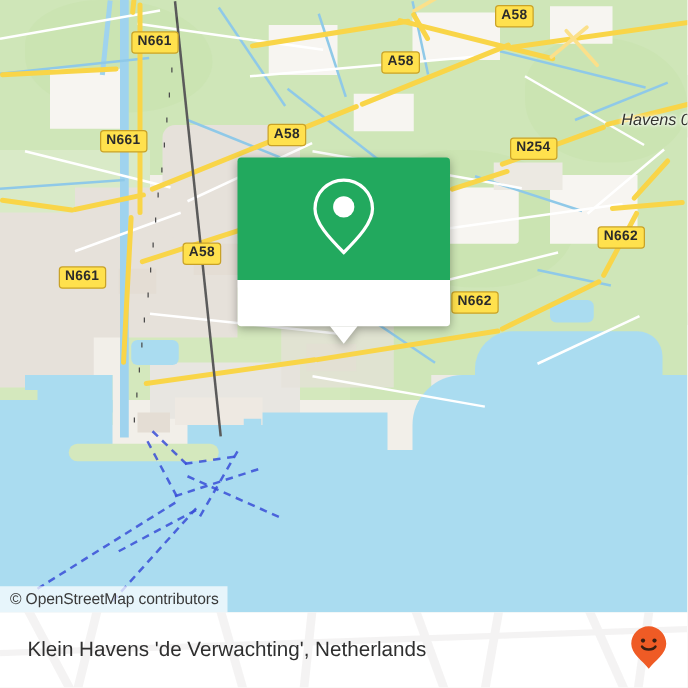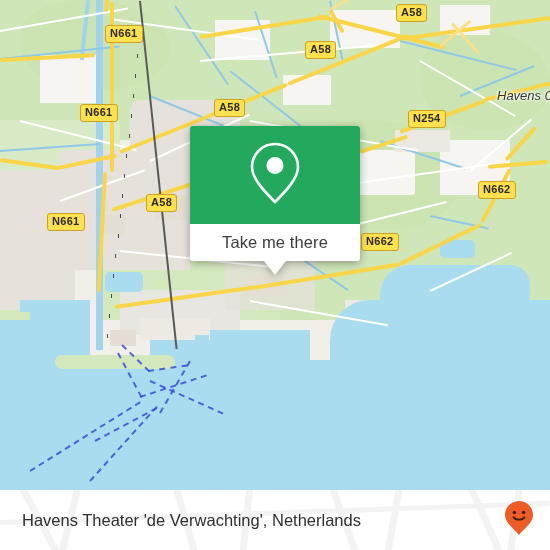--- a/index.html
+++ b/index.html
@@ -250,52 +250,52 @@
       <div class="shield" style="left:396px;top:4px;">A58</div>
       <div class="shield" style="left:408px;top:110px;">N254</div>
       <div class="shield" style="left:146px;top:194px;">A58</div>
       <div class="shield" style="left:478px;top:181px;">N662</div>
       <div class="shield" style="left:47px;top:213px;">N661</div>
       <div class="shield" style="left:361px;top:233px;">N662</div>
     </div>
 
     <div class="placelabel" style="left:497px;top:88px;">Havens 0</div>
 
+    <div id="attrib">© OpenStreetMap contributors</div>
 
     <div id="popup">
       <div id="popup-head">
         <span>
           <svg width="52" height="66" viewBox="0 0 52 66" aria-hidden="true">
             <path d="M26 4 C13.3 4 3 14.3 3 27 C3 38 14 50 26 62 C38 50 49 38 49 27 C49 14.3 38.7 4 26 4 Z" fill="none" stroke="#ffffff" stroke-width="2.6"></path>
             <circle cx="26" cy="25.5" r="8.5" fill="#ffffff"></circle>
           </svg>
         </span>
       </div>
       <div id="popup-foot">
-        <span id="popup-label">Take me there</span>
         <span id="popup-tail"></span>
       </div>
     </div>
 
   </div>
 
   <div id="footer">
     <div id="footer-bg">
       <div class="fline" style="left:20px;top:-10px;width:120px;transform:rotate(62deg);"></div>
       <div class="fline" style="left:80px;top:-14px;width:110px;transform:rotate(104deg);"></div>
       <div class="fline" style="left:175px;top:-10px;width:100px;transform:rotate(74deg);"></div>
       <div class="fline" style="left:250px;top:-8px;width:90px;transform:rotate(96deg);"></div>
       <div class="fline" style="left:330px;top:-12px;width:110px;transform:rotate(70deg);"></div>
       <div class="fline" style="left:400px;top:-10px;width:100px;transform:rotate(100deg);"></div>
       <div class="fline" style="left:470px;top:-8px;width:95px;transform:rotate(66deg);"></div>
       <div class="fline" style="left:520px;top:-10px;width:90px;transform:rotate(98deg);"></div>
       <div class="fline" style="left:0px;top:30px;width:550px;height:5px;transform:rotate(-2deg);"></div>
     </div>
 
-    <div id="footer-title">Havens Theater 'de Verwachting', Netherlands</div>
+    <div id="footer-title">Klein Havens 'de Verwachting', Netherlands</div>
 
     <div id="brand">
       <span>
         <svg width="30" height="36" viewBox="0 0 30 36" aria-hidden="true">
           <path d="M15 1 C7.3 1 1 7.3 1 15 C1 23 10 28.5 15 35 C20 28.5 29 23 29 15 C29 7.3 22.7 1 15 1 Z" fill="#ef5b25"></path>
           <circle cx="10.4" cy="12.4" r="1.7" fill="#3b1f12"></circle>
           <circle cx="19.6" cy="12.4" r="1.7" fill="#3b1f12"></circle>
           <path d="M9.6 17.2 C11.6 20.4 18.4 20.4 20.4 17.2" fill="none" stroke="#3b1f12" stroke-width="1.9" stroke-linecap="round"></path>
         </svg>
       </span>

